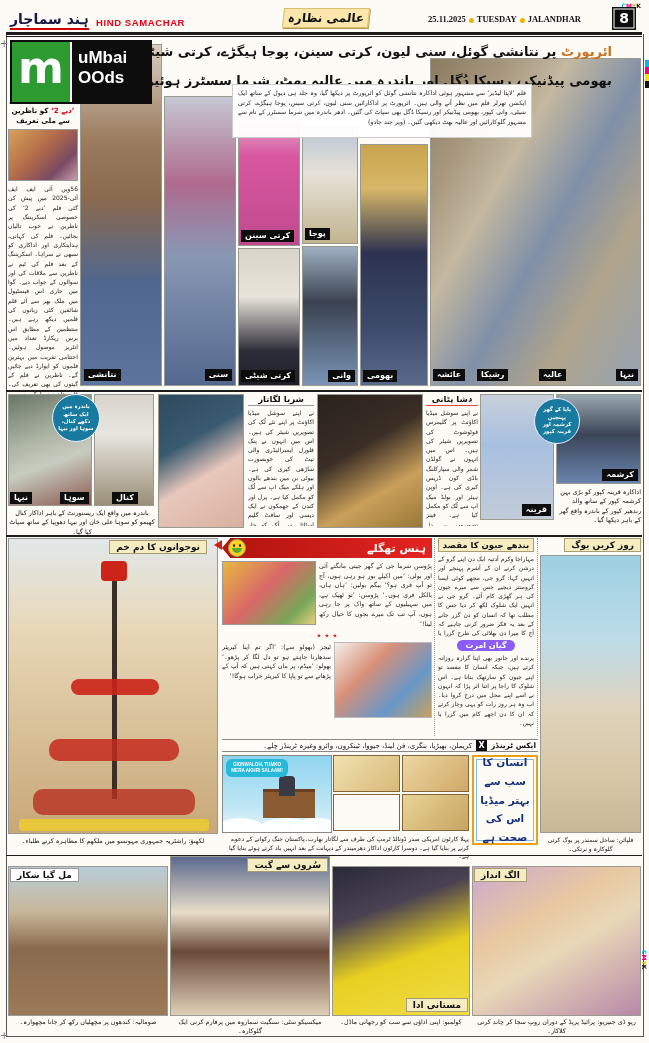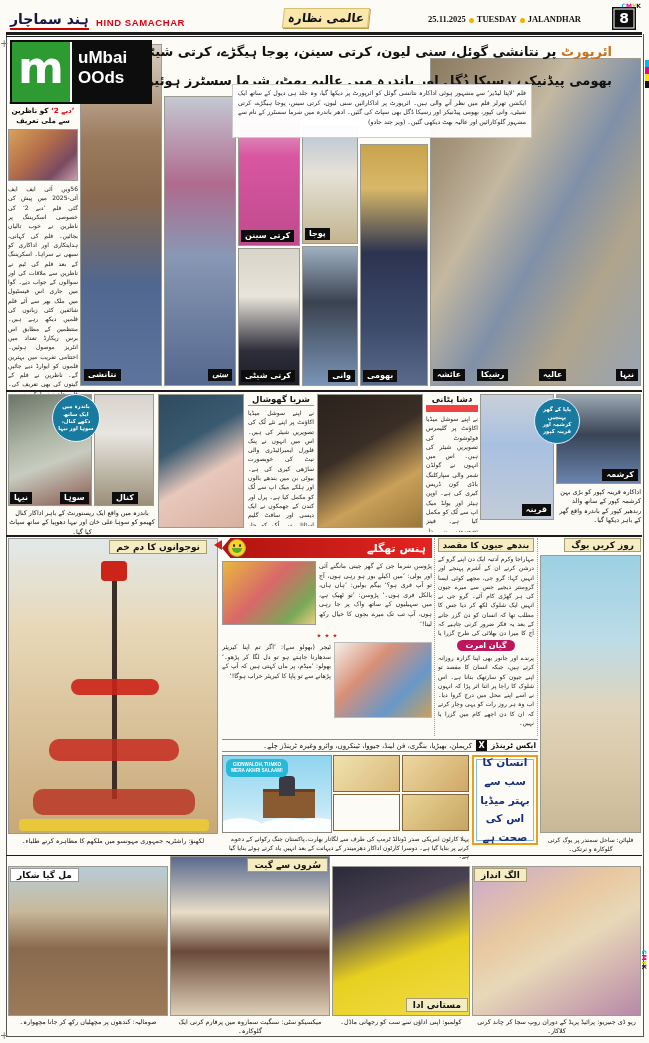--- a/index.html
+++ b/index.html
@@ -81,21 +81,21 @@
       <span>کو ناظرین سے ملی تعریف</span>
     </div>
     <div style="margin-top:2px;height:50px;border:1px solid #999;background:linear-gradient(135deg,#d8a258 0%,#b06a4a 45%,#7a4a62 75%,#caa0b0 100%);"></div>
     <div class="bodytext" style="margin-top:3px;height:222px;overflow:hidden;">56ویں آئی ایف ایف آئی-2025 میں پیش کی گئی فلم ’دبے 2‘ کی خصوصی اسکریننگ پر ناظرین نے خوب تالیاں بجائیں۔ فلم کی کہانی، ہدایتکاری اور اداکاری کو سبھی نے سراہا۔ اسکریننگ کے بعد فلم کی ٹیم نے ناظرین سے ملاقات کی اور سوالوں کے جواب دیے۔ گوا میں جاری اس فیسٹیول میں ملک بھر سے آئے فلم شائقین کئی زبانوں کی فلمیں دیکھ رہے ہیں۔ منتظمین کے مطابق اس برس ریکارڈ تعداد میں انٹریز موصول ہوئیں۔ اختتامی تقریب میں بہترین فلموں کو ایوارڈ دیے جائیں گے۔ ناظرین نے فلم کے گیتوں کی بھی تعریف کی۔ فلم جلد سنیما گھروں میں ریلیز ہوگی۔</div>
   </div>
 
   <div class="photo" style="left:80px;top:44px;width:82px;height:342px;background:linear-gradient(180deg,#d8cfc2 0%,#9b7b5d 28%,#8a6a4e 45%,#50678f 70%,#5d749c 100%);z-index:2;">
     <span class="chip" style="left:3px;bottom:4px;">نتانشی</span>
   </div>
   <div class="photo" style="left:164px;top:96px;width:72px;height:290px;background:linear-gradient(180deg,#c4c8d2 0%,#b06a8e 30%,#8898b4 55%,#54688e 100%);">
-    <span class="chip" style="right:3px;bottom:4px;font-style:italic;">سنی</span>
+    <span class="chip" style="right:3px;bottom:4px;">سنی</span>
   </div>
   <div class="photo" style="left:238px;top:96px;width:62px;height:150px;background:linear-gradient(180deg,#e8dce0 0%,#d857a0 40%,#c04a8e 100%);">
     <span class="chip" style="left:2px;bottom:3px;">کرتی سینن</span>
   </div>
   <div class="photo" style="left:238px;top:248px;width:62px;height:138px;background:linear-gradient(180deg,#d8d4ca 0%,#e8e4da 35%,#2e2e3a 75%,#1e1e28 100%);">
     <span class="chip" style="left:2px;bottom:3px;margin-top:24px;">کرتی شیٹی</span>
   </div>
   <div class="photo" style="left:302px;top:126px;width:56px;height:118px;background:linear-gradient(180deg,#b8c4d4 0%,#e6e2d8 40%,#c2b490 100%);">
     <span class="chip" style="left:2px;bottom:3px;">پوجا</span>
   </div>
@@ -121,29 +121,29 @@
     <div class="badge-circle" style="left:44px;top:0;width:48px;height:48px;">باندرہ میں ایک ساتھ دکھے کنال، سوہا اور نیہا</div>
     <span class="chip" style="left:2px;top:98px;">نیہا</span>
     <span class="chip" style="left:52px;top:98px;">سوہا</span>
     <span class="chip" style="left:104px;top:98px;">کنال</span>
     <div class="cap" style="left:0;top:115px;width:148px;">باندرہ میں واقع ایک ریستورنٹ کے باہر اداکار کنال کھیمو کو سوہا علی خان اور نیہا دھوپیا کے ساتھ سپاٹ کیا گیا۔</div>
   </div>
 
   <div class="abs" style="left:158px;top:394px;width:156px;height:140px;">
     <div class="photo" style="left:0;top:0;width:86px;height:134px;background:linear-gradient(150deg,#2e4a5e 0%,#3a5a70 35%,#e8c8bc 60%,#d8b0a0 100%);"></div>
     <div class="abs" style="left:90px;top:0;width:66px;height:134px;">
-      <div class="ur" style="font-size:8.5px;font-weight:bold;text-align:center;border-bottom:1px solid #999;padding-bottom:1px;">شریا گھوشال</div>
+      <div class="ur" style="font-size:8.5px;font-weight:bold;text-align:center;border-bottom:1px solid #999;padding-bottom:1px;">شریا لگاتار</div>
       <div class="bodytext" style="margin-top:2px;height:118px;overflow:hidden;">نے اپنے سوشل میڈیا اکاؤنٹ پر اپنے نئے لُک کی تصویریں شیئر کی ہیں۔ اس میں انہوں نے پنک فلورل ایمبرائیڈری والی نیٹ کی خوبصورت ساڑھی کیری کی ہے۔ بیوٹی بن میں بندھے بالوں اور ہلکے میک اپ سے لُک کو مکمل کیا ہے۔ پرل اور کندن کے جھمکوں نے ایک دیسی اور سافٹ گلیم اسٹائل سے لُک کو چار چاند لگا دیے ہیں۔</div>
     </div>
   </div>
 
   <div class="abs" style="left:317px;top:394px;width:161px;height:140px;">
     <div class="photo" style="left:0;top:0;width:106px;height:134px;background:linear-gradient(150deg,#2a221c 0%,#3a2e26 40%,#caa05a 70%,#9a7838 100%);"></div>
     <div class="abs" style="left:109px;top:0;width:52px;height:134px;">
-      <div class="ur" style="font-size:8.5px;font-weight:bold;text-align:center;border-bottom:7px solid #ef4444;padding-bottom:1px;">دشا پٹانی</div>
+      <div class="ur" style="font-size:8.5px;font-weight:bold;text-align:center;border-bottom:1px solid #ef4444;padding-bottom:1px;">دشا پٹانی</div>
       <div class="bodytext" style="margin-top:2px;height:118px;overflow:hidden;">نے اپنے سوشل میڈیا اکاؤنٹ پر گلیمرس فوٹوشوٹ کی تصویریں شیئر کی ہیں۔ اس میں انہوں نے گولڈن شمر والی سپارکلنگ باڈی کون ڈریس کیری کی ہے۔ اوپن ہیئر اور بولڈ میک اپ سے لُک کو مکمل کیا ہے۔ فینز تصویروں پر دل کھول کر کمنٹس اور لائکس کر رہے ہیں۔ فیشن اپ ڈیٹس پر نظر رکھنے والوں نے بھی لُک کو پسند کیا۔</div>
     </div>
   </div>
 
   <div class="photo" style="left:480px;top:394px;width:74px;height:126px;background:linear-gradient(180deg,#c8d0da 0%,#a8c0e0 40%,#c2ccd8 100%);">
     <span class="chip" style="right:2px;bottom:3px;">قرینہ</span>
   </div>
   <div class="photo" style="left:556px;top:394px;width:85px;height:90px;background:linear-gradient(180deg,#9aa8b2 0%,#3a4456 45%,#6a84ae 100%);">
     <span class="chip" style="right:2px;bottom:2px;">کرشمہ</span>
   </div>
@@ -181,21 +181,21 @@
     <div style="text-align:center;color:#d02018;font-size:9px;font-weight:bold;margin:2px 0;">٭ ٭ ٭</div>
     <div style="display:flex;margin-top:1px;gap:3px;direction:rtl;">
       <div style="width:96px;height:74px;border:1px solid #bbb;background:linear-gradient(135deg,#f4f0ea 0%,#d89078 35%,#6898c8 70%,#c8a060 100%);"></div>
       <div class="bodytext" style="flex:1;font-size:6.2px;">ٹیچر (بھولو سے): ’اگر تم اپنا کیریئر سدھارنا چاہتے ہو تو دل لگا کر پڑھو۔‘ بھولو: ’میڈم، پر ماں کہتی ہیں کہ آپ کے پڑھانے سے تو پاپا کا کیریئر خراب ہوگا!‘</div>
     </div>
   </div>
 
   <div class="abs" style="left:434px;top:538px;width:104px;height:198px;border-right:1px dotted #999;border-left:1px dotted #999;padding:0 3px;box-sizing:border-box;">
     <div class="ur" style="font-size:8.5px;font-weight:bold;text-align:center;background:#f6ecc2;border:1px solid #a89c74;padding:1px 2px;">بندھے جیون کا مقصد</div>
     <div class="bodytext" style="margin-top:2px;height:84px;overflow:hidden;">مہاراجا وکرم آدتیہ ایک دن اپنے گرو کے درشن کرنے ان کے آشرم پہنچے اور انہیں کہا: گرو جی، مجھے کوئی ایسا گرومنتر دیجیے جس سے میرے جیون کی ہر گھڑی کام آئے۔ گرو جی نے انہیں ایک شلوک لکھ کر دیا جس کا مطلب تھا کہ انسان کو دن گزر جانے کے بعد یہ فکر ضرور کرنی چاہیے کہ آج کا میرا دن بھلائی کی طرح گزرا یا نہیں۔</div>
-    <div class="ur" style="margin:2px auto;width:58px;background:#be185d;color:#fff;font-size:8px;font-weight:bold;text-align:center;border-radius:7px;padding:1px 0;">گیان امرت</div>
+    <div class="ur" style="margin:2px auto;width:58px;background:#8b5cf6;color:#fff;font-size:8px;font-weight:bold;text-align:center;border-radius:7px;padding:1px 0;">گیان امرت</div>
     <div class="bodytext" style="margin-top:2px;height:76px;overflow:hidden;">پرندے اور جانور بھی اپنا گزارہ روزانہ کرتے ہیں، جبکہ انسان کا مقصد تو اپنے جیون کو سارتھک بنانا ہے۔ اس شلوک کا راجا پر اتنا اثر پڑا کہ انہوں نے اسے اپنے محل میں درج کروا دیا۔ اب وہ ہر روز رات کو یہی وچار کرتے کہ ان کا دن اچھے کام میں گزرا یا نہیں۔</div>
   </div>
 
   <div class="abs ur" style="left:222px;top:739px;width:316px;height:13px;border-top:1px solid #888;border-bottom:1px solid #888;
        display:flex;align-items:center;gap:4px;font-size:7px;direction:rtl;padding:1px 2px;box-sizing:border-box;">
     <span style="font-weight:bold;font-size:7.5px;">ایکس ٹرینڈز</span>
     <span class="xbox">X</span>
     <span>کریملن، بھیڑیا، بنگری، فن لینڈ، جیووا، ٹینکروں، وائرو وغیرہ ٹرینڈز چلے۔</span>
   </div>
 

